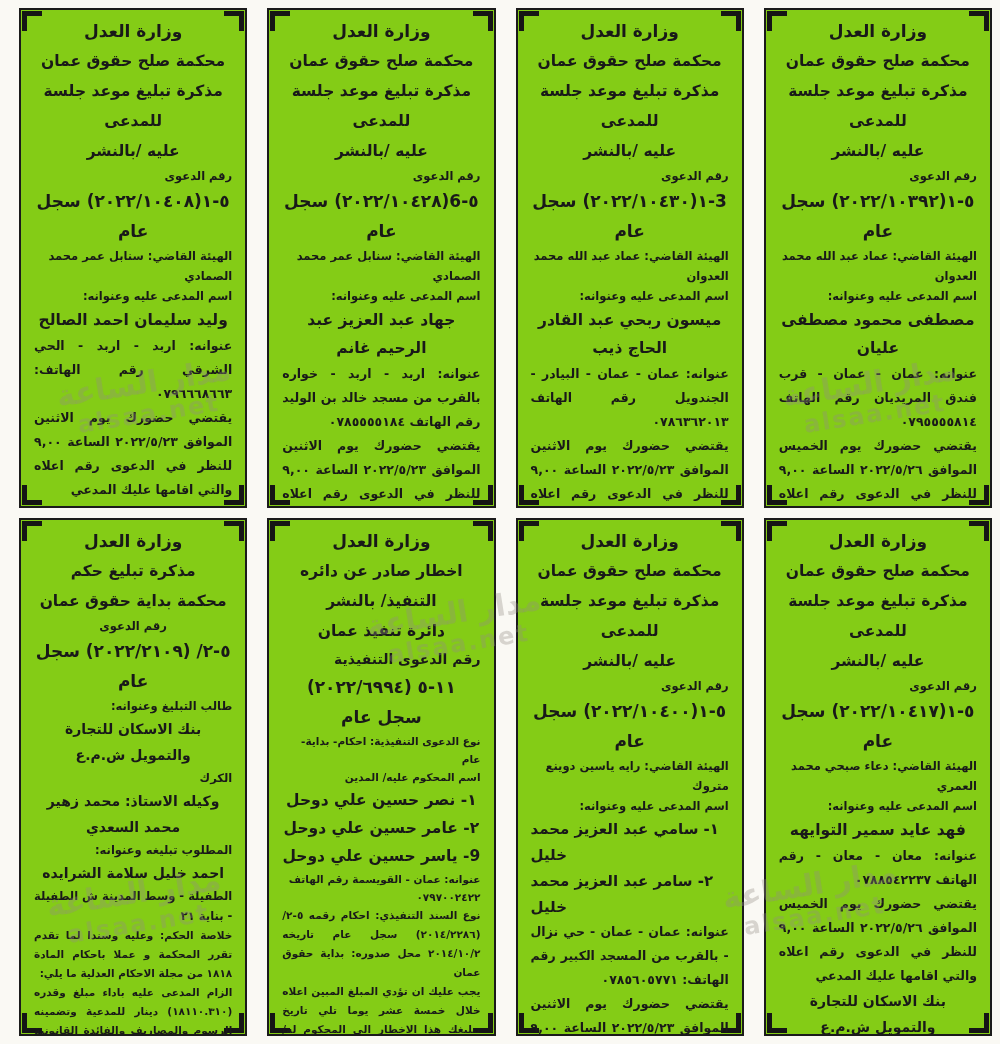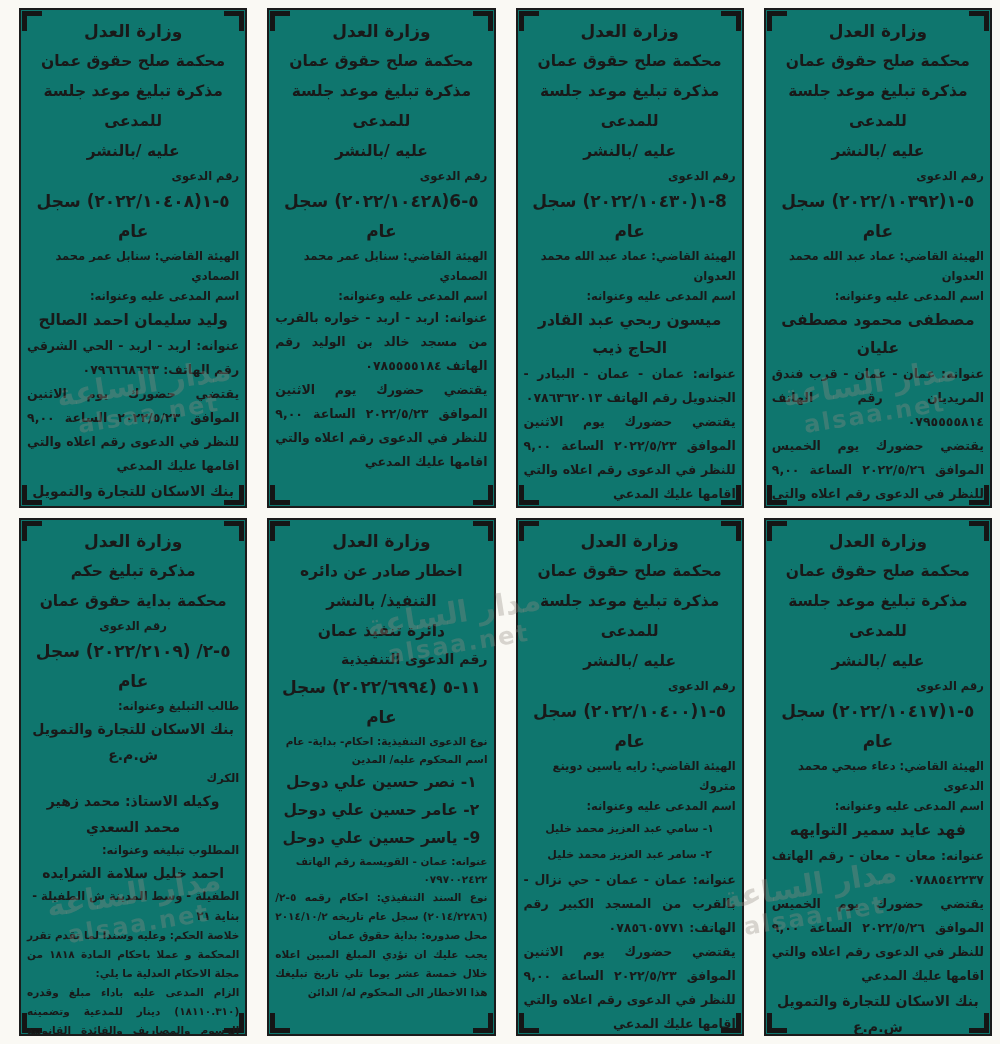--- a/index.html
+++ b/index.html
@@ -10,40 +10,40 @@
     font-weight:700;color:#191919;
   }
   .page{position:relative;width:1000px;height:1044px;background:#faf9f4;}
   .grid{
     position:relative;display:grid;z-index:1;
     grid-template-columns:repeat(4,1fr);
     grid-template-rows:500px 518px;
     gap:10px 9px;padding:8px;direction:rtl;
   }
   .notice{
-    position:relative;border:2px solid #1b1b1b;background:#0f766e;
-    padding:6px 6px;overflow:hidden;margin-left:11px;
+    position:relative;border:2px solid #1b1b1b;background:#84cc16;
+    padding:6px 13px;overflow:hidden;margin-left:11px;
   }
   .corner{position:absolute;width:15px;height:15px;border:0 solid #151515;}
   .c-tl{top:1px;left:1px;border-top-width:5px;border-left-width:5px;}
   .c-tr{top:1px;right:1px;border-top-width:5px;border-right-width:5px;}
   .c-bl{bottom:1px;left:1px;border-bottom-width:5px;border-left-width:5px;}
   .c-br{bottom:1px;right:1px;border-bottom-width:5px;border-right-width:5px;}
   .notice-body{position:relative;z-index:2;}
   .notice p{margin:0;}
   .l-h1{font-size:17px;line-height:30px;text-align:center;}
   .l-h2{font-size:15.5px;line-height:30px;text-align:center;}
   .l-h3{font-size:14px;line-height:26px;text-align:right;}
   .l-label{font-size:11.5px;line-height:20px;text-align:right;}
   .l-label-center,.l-small-center{font-size:11.5px;line-height:20px;text-align:center;}
   .l-case{font-size:17px;line-height:30px;text-align:center;letter-spacing:.5px;}
   .l-meta{font-size:11.5px;line-height:20px;text-align:right;}
   .l-meta-sm{font-size:10.5px;line-height:18px;text-align:right;}
   .l-name{font-size:15.5px;line-height:28px;text-align:center;}
-  .l-name-right{font-size:11px;line-height:26px;text-align:center;}
+  .l-name-right{font-size:15px;line-height:26px;text-align:left;}
   .l-body{font-size:12.5px;line-height:24px;text-align:justify;}
   .l-body-sm{font-size:10.5px;line-height:19px;text-align:justify;}
   .l-center{font-size:14px;line-height:26px;text-align:center;}
   .wm{
     position:absolute;z-index:6;display:flex;flex-direction:column;align-items:center;
     transform:rotate(-9deg);color:rgba(148,142,132,.34);
     pointer-events:none;white-space:nowrap;
   }
   .wm-name{font-size:30px;line-height:34px;}
   .wm-domain{font-size:24px;line-height:28px;letter-spacing:2px;direction:ltr;}
@@ -83,21 +83,21 @@
     <i class="corner c-tl"></i>
     <i class="corner c-tr"></i>
     <i class="corner c-bl"></i>
     <i class="corner c-br"></i>
     <div class="notice-body">
           <p class="l-h1">وزارة العدل</p>
           <p class="l-h2">محكمة صلح حقوق عمان</p>
           <p class="l-h2">مذكرة تبليغ موعد جلسة للمدعى</p>
           <p class="l-h2">عليه /بالنشر</p>
           <p class="l-label">رقم الدعوى</p>
-          <p class="l-case">8-١(٢٠٢٢/١٠٤٣٠) سجل عام</p>
+          <p class="l-case">3-١(٢٠٢٢/١٠٤٣٠) سجل عام</p>
           <p class="l-meta">الهيئة القاضي: عماد عبد الله محمد العدوان</p>
           <p class="l-meta">اسم المدعى عليه وعنوانه:</p>
           <p class="l-name">ميسون ربحي عبد القادر الحاج ذيب</p>
           <p class="l-body">عنوانه: عمان - عمان - البيادر - الجندويل رقم الهاتف ٠٧٨٦٣٦٢٠١٣</p>
           <p class="l-body">يقتضي حضورك يوم الاثنين الموافق ٢٠٢٢/٥/٢٣ الساعة ٩,٠٠ للنظر في الدعوى رقم اعلاه والتي اقامها عليك المدعي</p>
           <p class="l-center">بنك الاسكان للتجارة والتمويل ش.م.ع</p>
         </div>
   </section>
       <section class="notice">
     <i class="corner c-tl"></i>
@@ -106,20 +106,21 @@
     <i class="corner c-br"></i>
     <div class="notice-body">
           <p class="l-h1">وزارة العدل</p>
           <p class="l-h2">محكمة صلح حقوق عمان</p>
           <p class="l-h2">مذكرة تبليغ موعد جلسة للمدعى</p>
           <p class="l-h2">عليه /بالنشر</p>
           <p class="l-label">رقم الدعوى</p>
           <p class="l-case">٥-6(٢٠٢٢/١٠٤٢٨) سجل عام</p>
           <p class="l-meta">الهيئة القاضي: سنابل عمر محمد الصمادي</p>
           <p class="l-meta">اسم المدعى عليه وعنوانه:</p>
+          <p class="l-name">جهاد عبد العزيز عبد الرحيم غانم</p>
           <p class="l-body">عنوانه: اربد - اربد - خواره بالقرب من مسجد خالد بن الوليد رقم الهاتف ٠٧٨٥٥٥٥١٨٤</p>
           <p class="l-body">يقتضي حضورك يوم الاثنين الموافق ٢٠٢٢/٥/٢٣ الساعة ٩,٠٠ للنظر في الدعوى رقم اعلاه والتي اقامها عليك المدعي</p>
         </div>
   </section>
       <section class="notice">
     <i class="corner c-tl"></i>
     <i class="corner c-tr"></i>
     <i class="corner c-bl"></i>
     <i class="corner c-br"></i>
     <div class="notice-body">
@@ -142,21 +143,21 @@
     <i class="corner c-tr"></i>
     <i class="corner c-bl"></i>
     <i class="corner c-br"></i>
     <div class="notice-body">
           <p class="l-h1">وزارة العدل</p>
           <p class="l-h2">محكمة صلح حقوق عمان</p>
           <p class="l-h2">مذكرة تبليغ موعد جلسة للمدعى</p>
           <p class="l-h2">عليه /بالنشر</p>
           <p class="l-label">رقم الدعوى</p>
           <p class="l-case">٥-١(٢٠٢٢/١٠٤١٧) سجل عام</p>
-          <p class="l-meta">الهيئة القاضي: دعاء صبحي محمد الدعوى</p>
+          <p class="l-meta">الهيئة القاضي: دعاء صبحي محمد العمري</p>
           <p class="l-meta">اسم المدعى عليه وعنوانه:</p>
           <p class="l-name">فهد عايد سمير التوايهه</p>
           <p class="l-body">عنوانه: معان - معان - رقم الهاتف ٠٧٨٨٥٤٢٢٣٧</p>
           <p class="l-body">يقتضي حضورك يوم الخميس الموافق ٢٠٢٢/٥/٢٦ الساعة ٩,٠٠ للنظر في الدعوى رقم اعلاه والتي اقامها عليك المدعي</p>
           <p class="l-center">بنك الاسكان للتجارة والتمويل ش.م.ع</p>
         </div>
   </section>
       <section class="notice">
     <i class="corner c-tl"></i>
     <i class="corner c-tr"></i>

